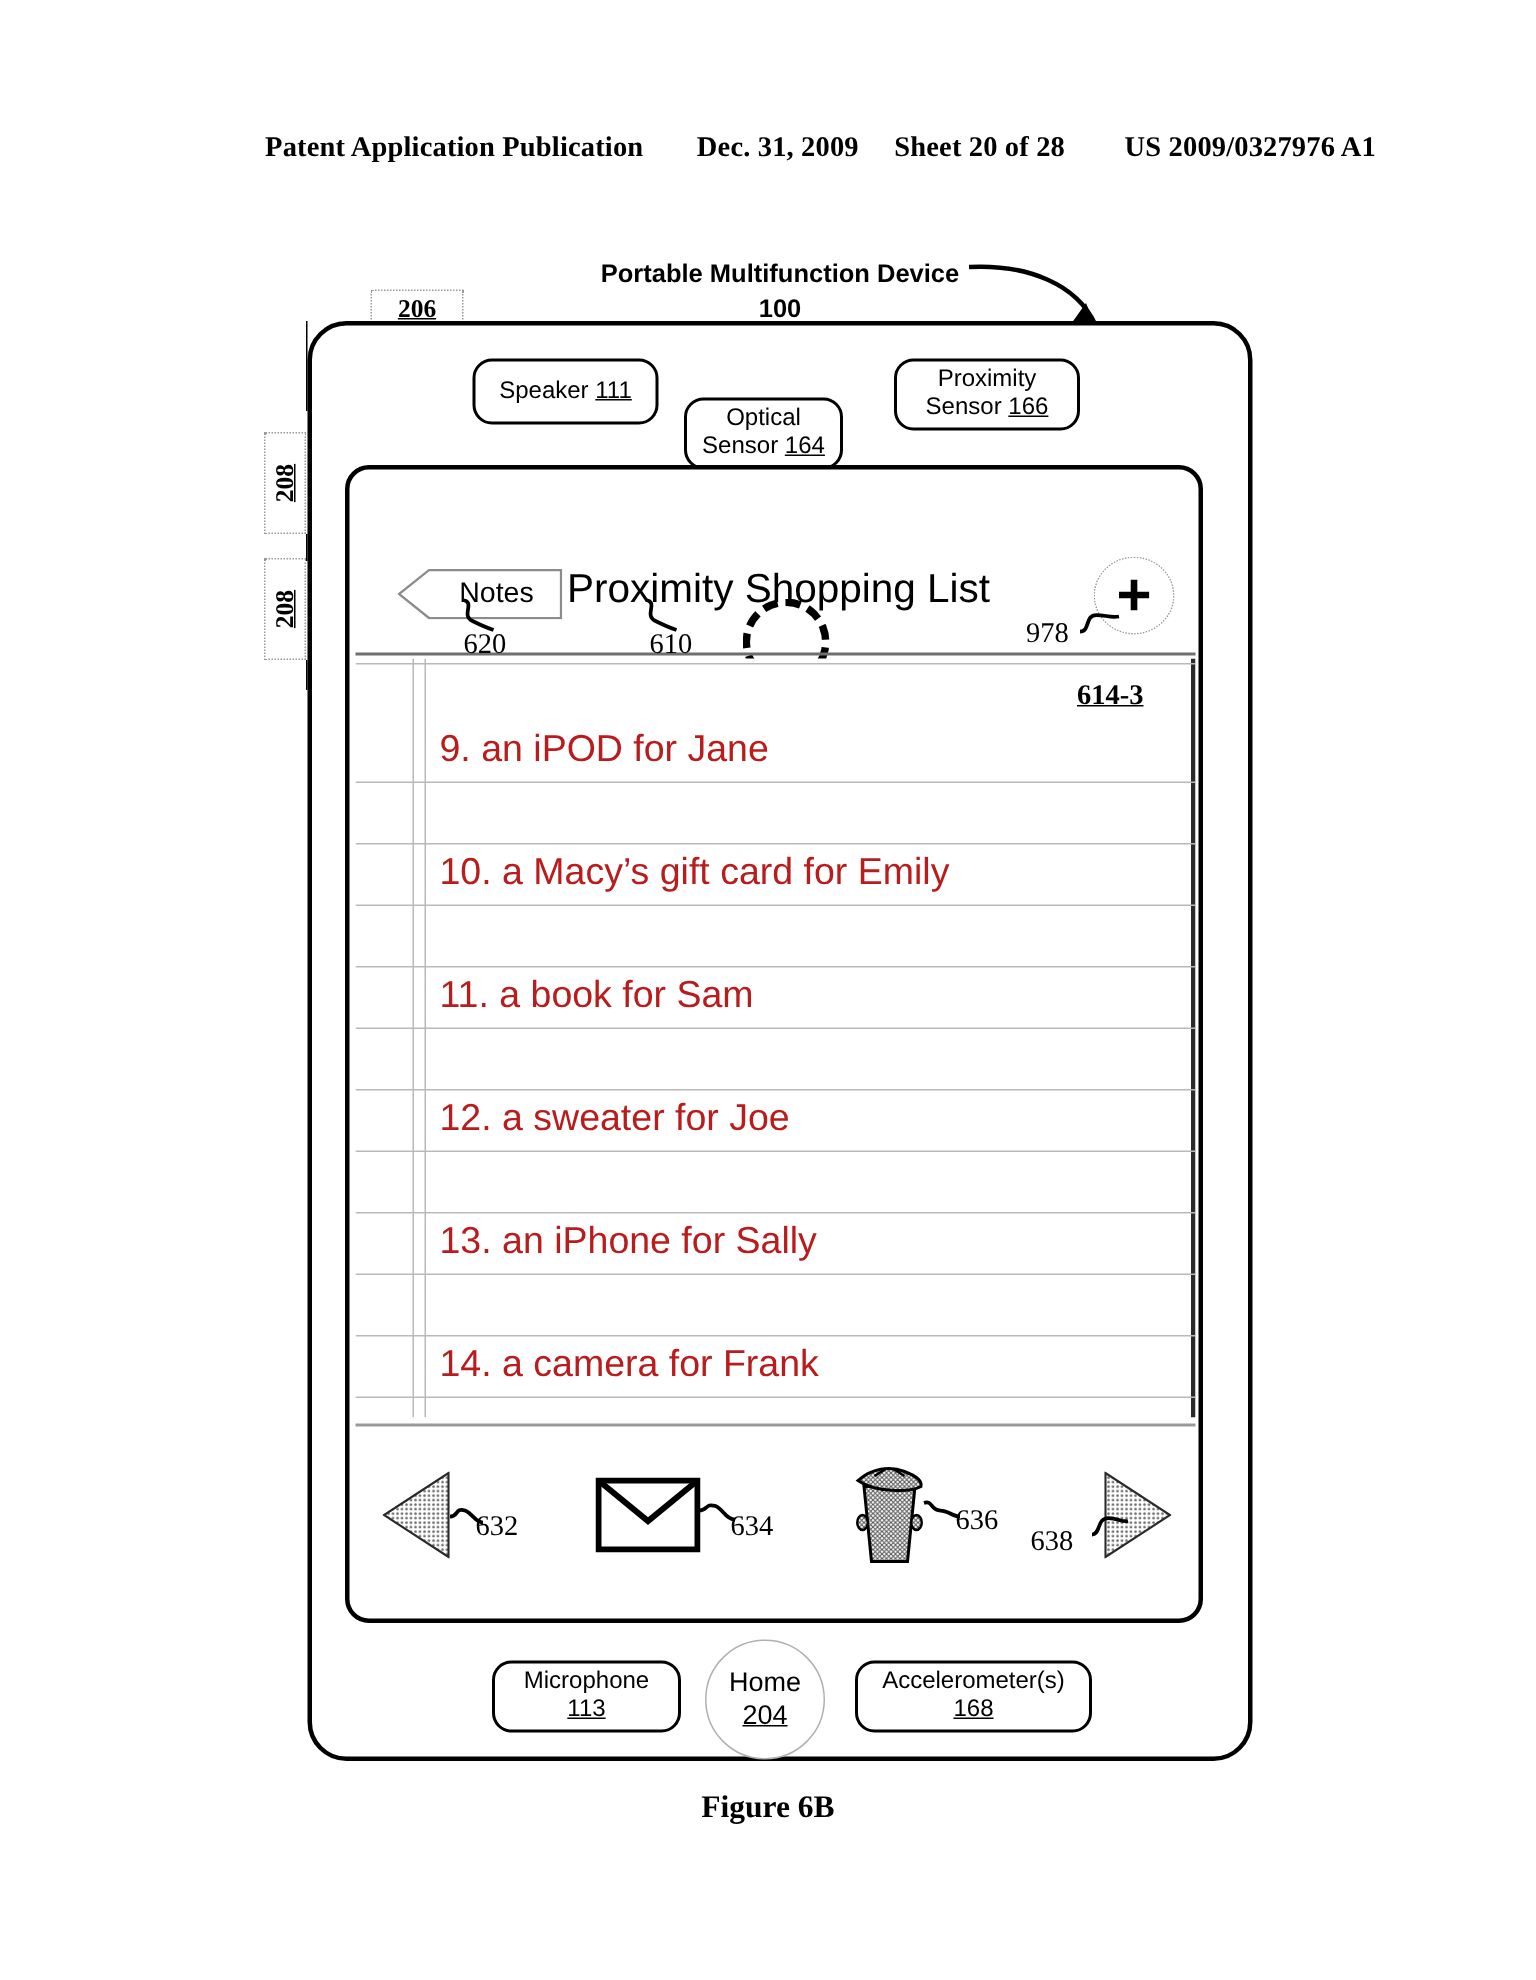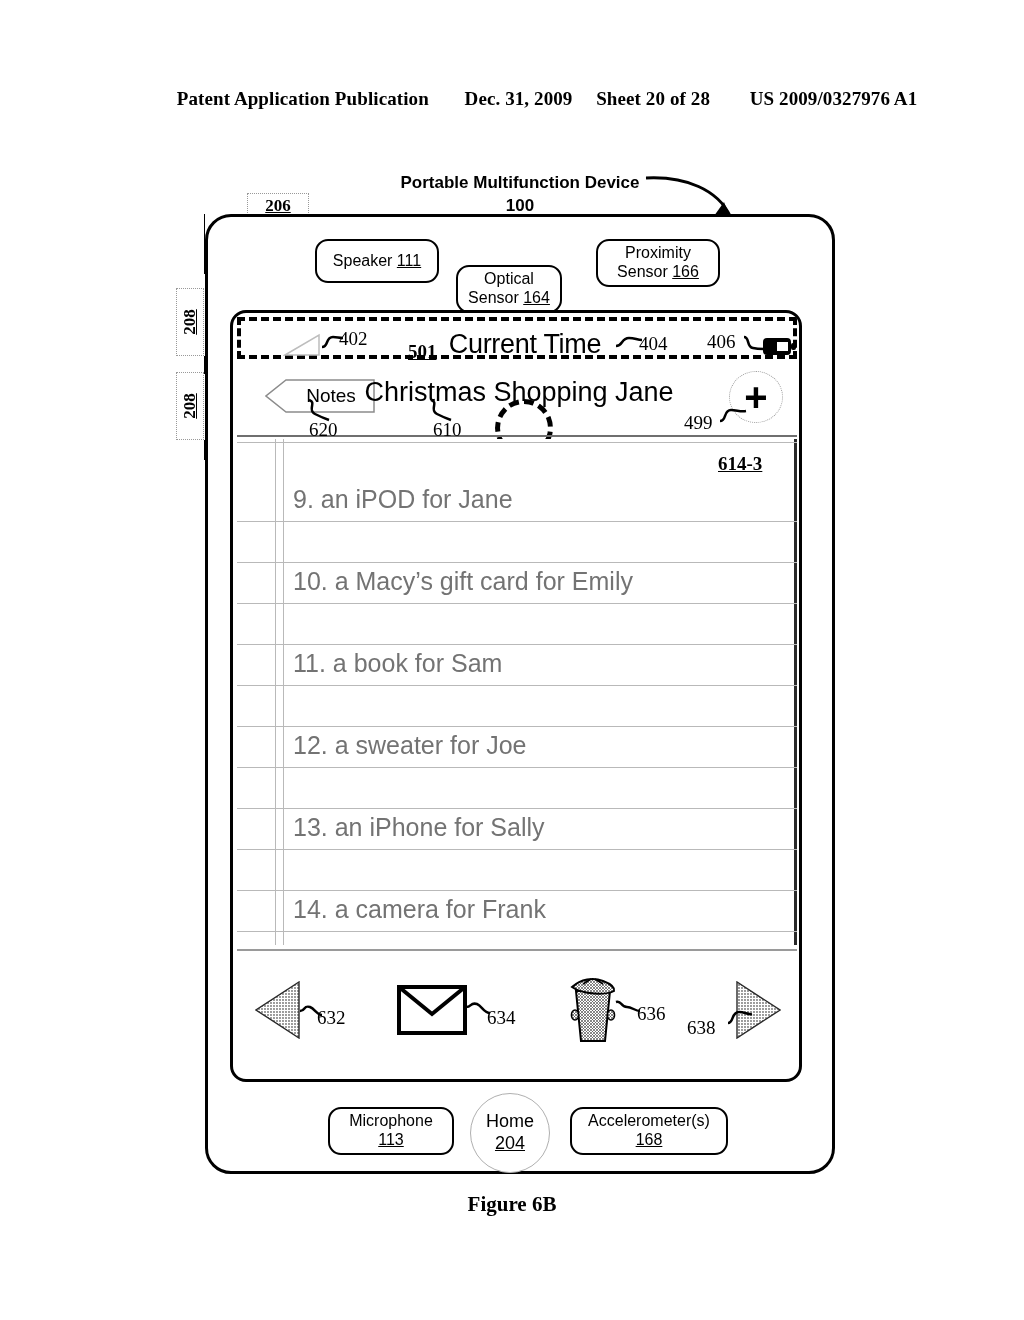--- a/index.html
+++ b/index.html
@@ -385,21 +385,21 @@
     right: 0;
     top: 0;
     width: 0;
     height: 506px;
     border-left: 3px solid #2a2a2a;
   }
   .note-line-text {
     position: absolute;
     left: 56px;
     font-size: 25px;
-    color: #737373;
+    color: #b91c1c;
     white-space: nowrap;
   }
   #lbl-614-3 {
     position: absolute;
     left: 481px;
     top: 14px;
     font-size: 19px;
     font-weight: bold;
     font-family: "Liberation Serif", serif;
     text-decoration: underline;
@@ -522,72 +522,48 @@
   <div class="pill" id="pill-proximity">
     <div>
       <span>Proximity</span><br>
       <span>Sensor</span>
       <u>166</u>
     </div>
   </div>
 
   <div id="touchscreen">
 
-    <div id="status-bar">
-      <svg id="signal-icon" viewBox="0 0 40 24">
-        <path d="M2,22 L36,2 L36,22 Z" fill="none" stroke="#bdbdbd" stroke-width="1.5"></path>
-      </svg>
-      <svg id="leader-402" viewBox="0 0 24 18">
-        <path d="M1,14 C8,14 4,4 12,4 C16,4 18,5 22,5" stroke="#000" stroke-width="2.5" fill="none"></path>
-      </svg>
-      <div id="lbl-402">402</div>
-      <div id="lbl-501">501</div>
-      <div id="current-time">Current Time</div>
-      <svg id="leader-404" viewBox="0 0 28 16">
-        <path d="M1,11 C8,11 6,3 14,3 C20,3 22,5 27,5" stroke="#000" stroke-width="2.5" fill="none"></path>
-      </svg>
-      <div id="lbl-404">404</div>
-      <div id="lbl-406">406</div>
-      <svg id="leader-406" viewBox="0 0 22 20">
-        <path d="M1,2 C7,2 3,12 10,13 C14,14 17,14 21,14" stroke="#000" stroke-width="2.5" fill="none"></path>
-      </svg>
-      <svg id="battery-icon" viewBox="0 0 34 17">
-        <rect x="0" y="0" width="28" height="17" rx="4" fill="#000"></rect>
-        <rect x="14" y="4" width="11" height="9" fill="#fff"></rect>
-        <rect x="28" y="5" width="5" height="7" rx="2" fill="#000"></rect>
-      </svg>
-    </div>
 
     <div id="circle-680"></div>
     <svg id="leader-680" viewBox="0 0 32 26">
       <path d="M2,2 C10,4 4,12 11,15 C17,18 22,21 30,23" stroke="#000" stroke-width="2.5" fill="none"></path>
     </svg>
     <div id="lbl-680">680</div>
 
     <div id="nav-bar">
       <div id="back-button">
         <svg class="pent" viewBox="0 0 110 34" preserveAspectRatio="none">
           <path d="M21,1 L109,1 L109,33 L21,33 L1,17 Z" fill="#fff" stroke="#8c8c8c" stroke-width="1.5"></path>
         </svg>
         <div class="btxt">Notes</div>
       </div>
-      <div id="note-title">Christmas Shopping Jane</div>
+      <div id="note-title">Proximity Shopping List</div>
       <div id="add-button">
         <span>+</span>
       </div>
 
       <svg id="leader-620" viewBox="0 0 28 24">
         <path d="M4,1 C12,3 2,11 10,15 C14,17 18,19 24,21" stroke="#000" stroke-width="2.5" fill="none"></path>
       </svg>
       <div id="lbl-620">620</div>
       <svg id="leader-610" viewBox="0 0 28 24">
         <path d="M4,1 C12,3 2,11 10,15 C14,17 18,19 24,21" stroke="#000" stroke-width="2.5" fill="none"></path>
       </svg>
       <div id="lbl-610">610</div>
-      <div id="lbl-616">499</div>
+      <div id="lbl-616">978</div>
       <svg id="leader-616" viewBox="0 0 28 20">
         <path d="M1,14 C8,14 4,3 12,3 C18,3 21,5 27,4" stroke="#000" stroke-width="2.5" fill="none"></path>
       </svg>
     </div>
 
     <div id="note-body">
       <div class="margin-a"></div>
       <div class="margin-b"></div>
       <div class="right-edge"></div>
 

